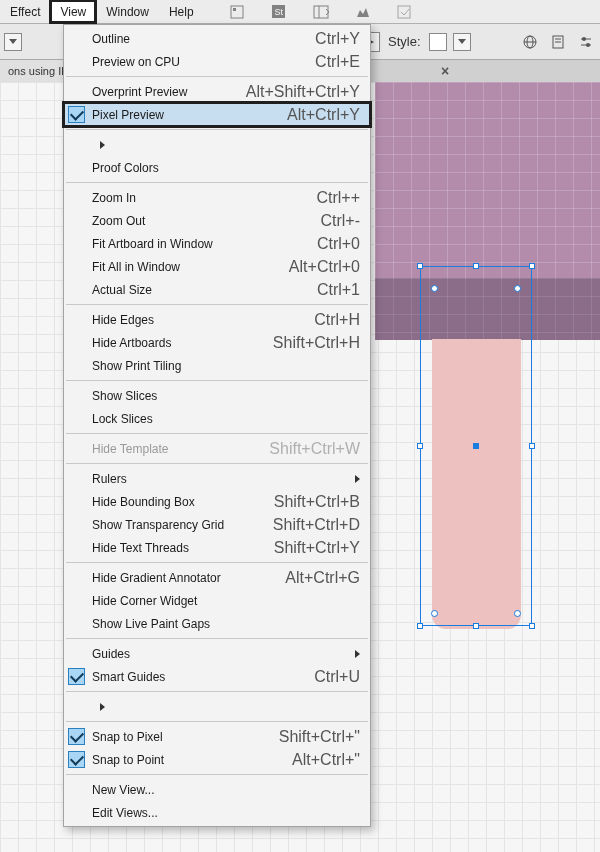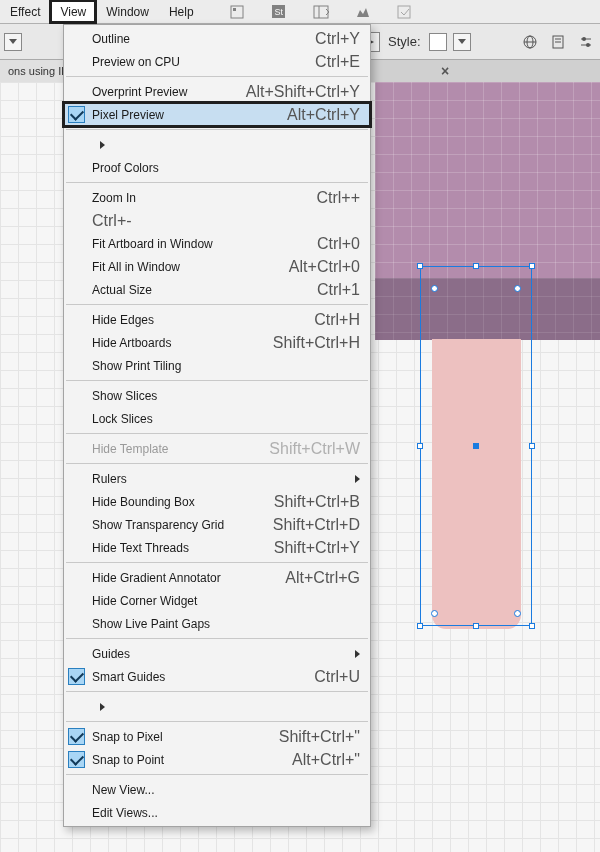--- a/index.html
+++ b/index.html
@@ -358,20 +358,21 @@
     </div>
     <div class="menu-row">
       <span class="label">Proof Colors</span>
     </div>
     <div class="menu-sep"></div>
     <div class="menu-row">
       <span class="label">Zoom In</span>
       <span class="shortcut">Ctrl++</span>
     </div>
     <div class="menu-row">
+      <span class="label">Zoom Out</span>
       <span class="shortcut">Ctrl+-</span>
     </div>
     <div class="menu-row">
       <span class="label">Fit Artboard in Window</span>
       <span class="shortcut">Ctrl+0</span>
     </div>
     <div class="menu-row">
       <span class="label">Fit All in Window</span>
       <span class="shortcut">Alt+Ctrl+0</span>
     </div>

